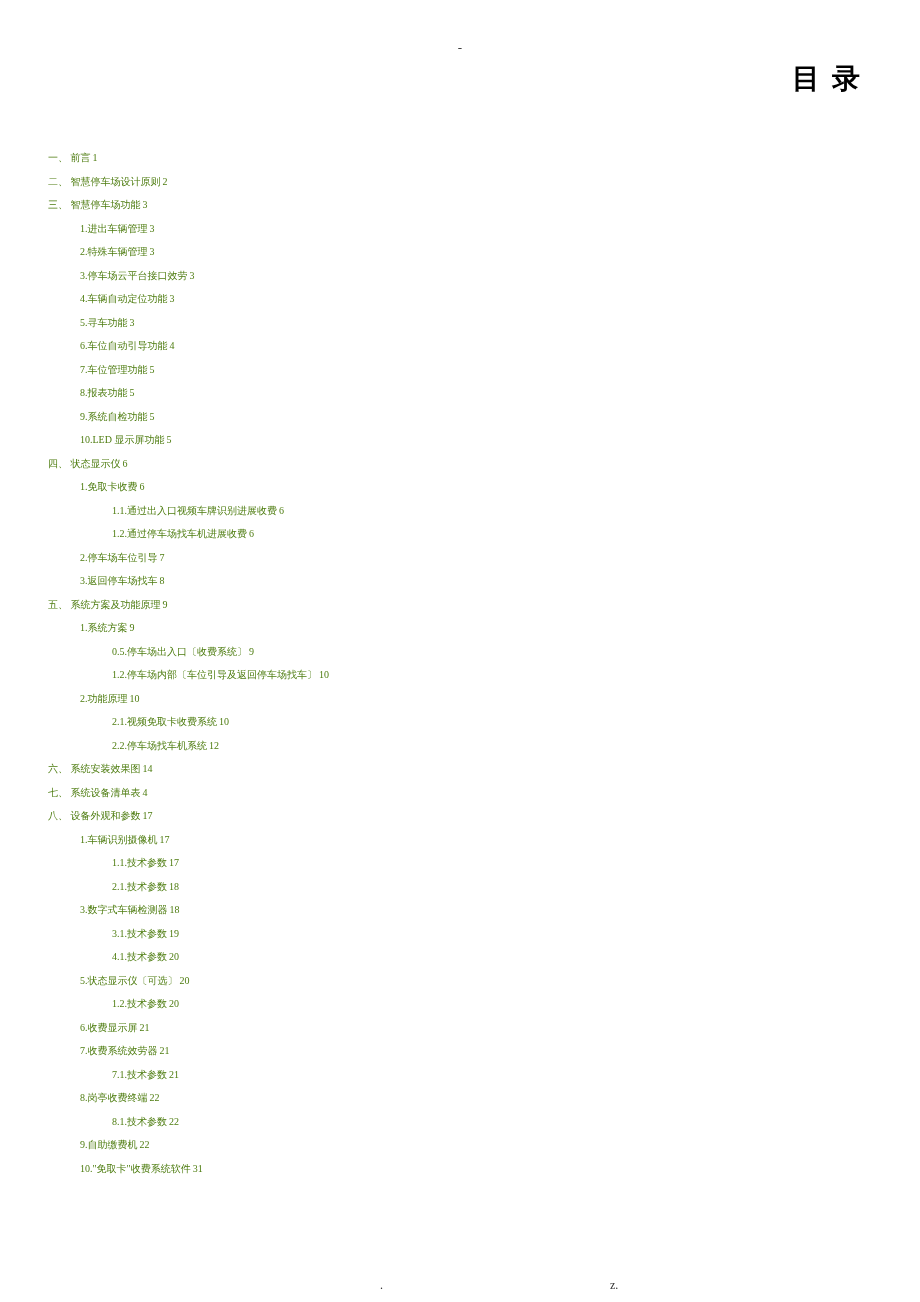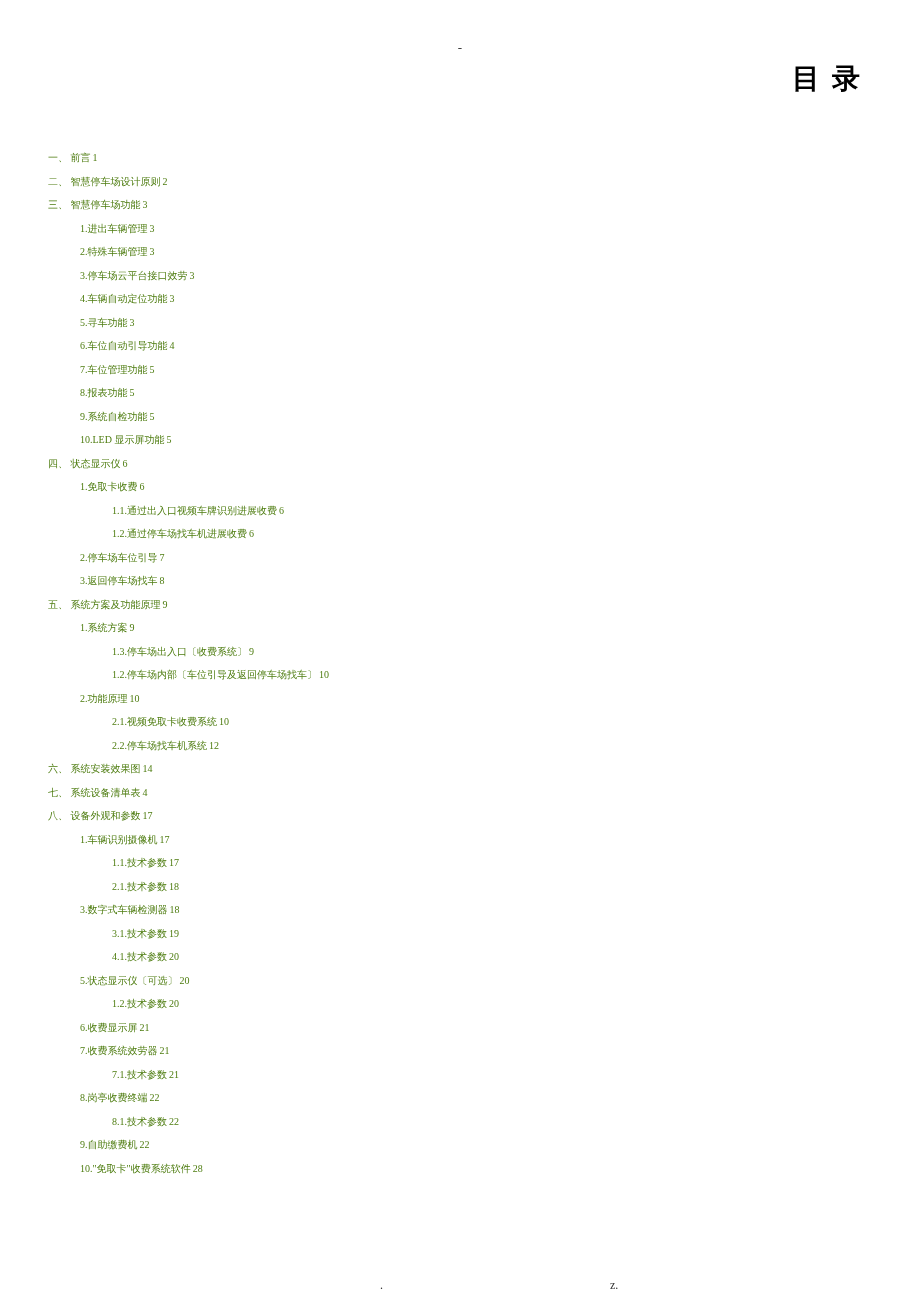--- a/index.html
+++ b/index.html
@@ -82,21 +82,21 @@
     <div class="toc-item indent-1"><span>9.系统自检功能</span><span class="page-num">5</span></div>
     <div class="toc-item indent-1"><span>10.LED 显示屏功能</span><span class="page-num">5</span></div>
     <div class="toc-item indent-0"><span>四、 状态显示仪</span><span class="page-num">6</span></div>
     <div class="toc-item indent-1"><span>1.免取卡收费</span><span class="page-num">6</span></div>
     <div class="toc-item indent-2"><span>1.1.通过出入口视频车牌识别进展收费</span><span class="page-num">6</span></div>
     <div class="toc-item indent-2"><span>1.2.通过停车场找车机进展收费</span><span class="page-num">6</span></div>
     <div class="toc-item indent-1"><span>2.停车场车位引导</span><span class="page-num">7</span></div>
     <div class="toc-item indent-1"><span>3.返回停车场找车</span><span class="page-num">8</span></div>
     <div class="toc-item indent-0"><span>五、 系统方案及功能原理</span><span class="page-num">9</span></div>
     <div class="toc-item indent-1"><span>1.系统方案</span><span class="page-num">9</span></div>
-    <div class="toc-item indent-2"><span>1.3.停车场出入口〔收费系统〕</span><span class="page-num">9</span></div>
+    <div class="toc-item indent-2"><span>0.5.停车场出入口〔收费系统〕</span><span class="page-num">9</span></div>
     <div class="toc-item indent-2"><span>1.2.停车场内部〔车位引导及返回停车场找车〕</span><span class="page-num">10</span></div>
     <div class="toc-item indent-1"><span>2.功能原理</span><span class="page-num">10</span></div>
     <div class="toc-item indent-2"><span>2.1.视频免取卡收费系统</span><span class="page-num">10</span></div>
     <div class="toc-item indent-2"><span>2.2.停车场找车机系统</span><span class="page-num">12</span></div>
     <div class="toc-item indent-0"><span>六、 系统安装效果图</span><span class="page-num">14</span></div>
     <div class="toc-item indent-0"><span>七、 系统设备清单表</span><span class="page-num">4</span></div>
     <div class="toc-item indent-0"><span>八、 设备外观和参数</span><span class="page-num">17</span></div>
     <div class="toc-item indent-1"><span>1.车辆识别摄像机</span><span class="page-num">17</span></div>
     <div class="toc-item indent-2"><span>1.1.技术参数</span><span class="page-num">17</span></div>
     <div class="toc-item indent-2"><span>2.1.技术参数</span><span class="page-num">18</span></div>
@@ -104,19 +104,19 @@
     <div class="toc-item indent-2"><span>3.1.技术参数</span><span class="page-num">19</span></div>
     <div class="toc-item indent-2"><span>4.1.技术参数</span><span class="page-num">20</span></div>
     <div class="toc-item indent-1"><span>5.状态显示仪〔可选〕</span><span class="page-num">20</span></div>
     <div class="toc-item indent-2"><span>1.2.技术参数</span><span class="page-num">20</span></div>
     <div class="toc-item indent-1"><span>6.收费显示屏</span><span class="page-num">21</span></div>
     <div class="toc-item indent-1"><span>7.收费系统效劳器</span><span class="page-num">21</span></div>
     <div class="toc-item indent-2"><span>7.1.技术参数</span><span class="page-num">21</span></div>
     <div class="toc-item indent-1"><span>8.岗亭收费终端</span><span class="page-num">22</span></div>
     <div class="toc-item indent-2"><span>8.1.技术参数</span><span class="page-num">22</span></div>
     <div class="toc-item indent-1"><span>9.自助缴费机</span><span class="page-num">22</span></div>
-    <div class="toc-item indent-1"><span>10."免取卡"收费系统软件</span><span class="page-num">28</span></div>
+    <div class="toc-item indent-1"><span>10."免取卡"收费系统软件</span><span class="page-num">31</span></div>
   </div>
 
 <div class="footer">
   <span class="footer-dot">.</span>
   <span class="footer-z">z.</span>
 </div>
 
 </body></html>

